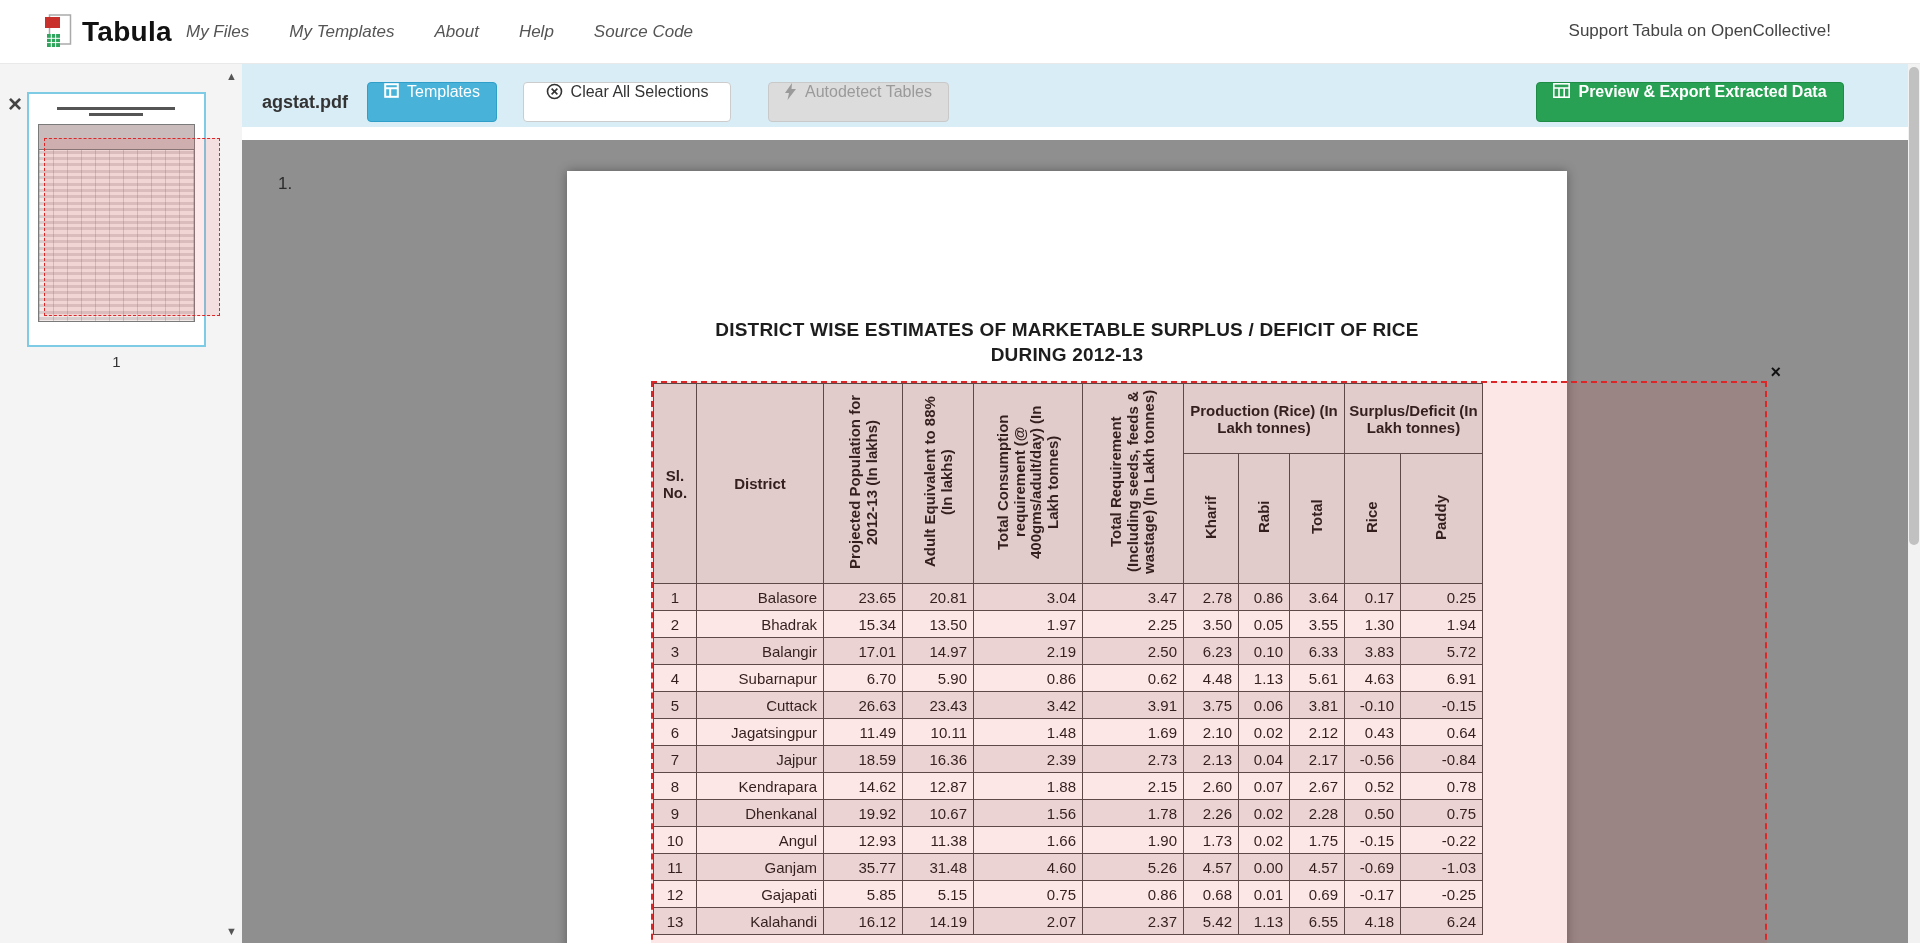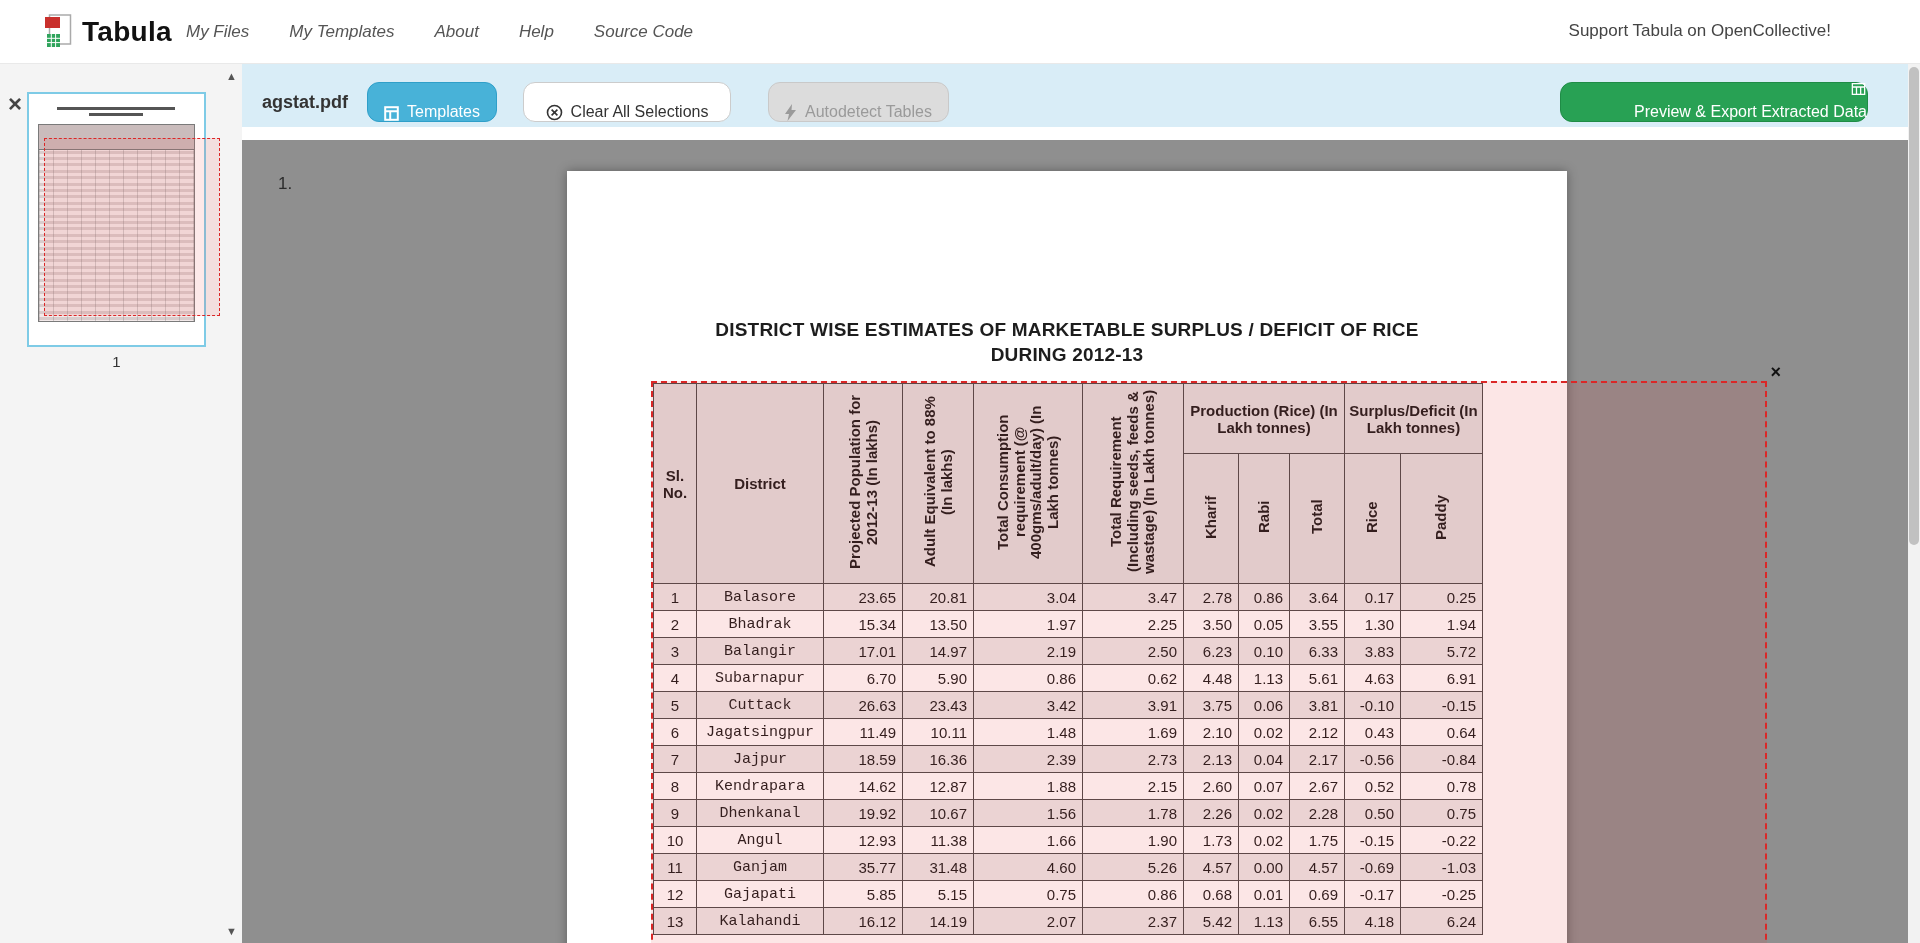--- a/index.html
+++ b/index.html
@@ -13,29 +13,29 @@
   .brand { display:flex; align-items:center; gap:10px; margin-left:44px; cursor:pointer; }
   .brand-name { font-size:28px; font-weight:bold; color:#111; letter-spacing:.3px; }
   .nav-items { display:flex; align-items:center; margin-left:14px; gap:40px;font-style:italic; }
   .nav-item { font-size:17px; color:#555; cursor:pointer; white-space:nowrap; }
   .support { position:absolute; right:89px; top:21px; font-size:17px; color:#444; cursor:pointer; }
 
   
   .toolbar { position:absolute; left:242px; top:64px; width:1678px; height:63px;
              background:var(--toolbar_bg,#d9edf7); z-index:10; }
   .filename { position:absolute; left:20px; top:28px; font-size:18px; font-weight:bold; color:#333; }
-  .btn { position:absolute; top:18px; height:40px; border-radius:12px; display:flex; align-items:flex-end;
+  .btn { position:absolute; top:18px; height:40px; border-radius:4px; display:flex; align-items:flex-start;
          justify-content:center; gap:8px; font-size:16px; cursor:pointer; border:1px solid transparent;
          font-family:inherit; white-space:nowrap; }
   .btn-templates { left:125px; width:130px; background:var(--templates_button_bg,#48b2d8);
                    border-color:#2f9fc9; color:#fff; }
   .btn-clear { left:281px; width:208px; background:#fff; border-color:#ccc; color:#333; }
   .btn-autodetect { left:526px; width:181px; background:#dcdcdc; border-color:#c9c9c9; color:#9a9a9a; cursor:default; }
-  .btn-export { right:52px; width:308px; background:var(--export_button_bg,#28a154);
-                border-color:#1f8c46; color:#fff; font-weight:normal;flex-direction:column; }
+  .btn-export { right:76px; width:308px; background:var(--export_button_bg,#28a154);
+                border-color:#1f8c46; color:#fff; font-weight:bold; }
 
   
   .sidebar { position:absolute; left:0; top:64px; width:242px; height:879px; background:#f4f4f4; z-index:9; }
   .sidebar-close { position:absolute; left:8px; top:28px; font-size:24px; font-weight:bold; color:#444;
                    cursor:pointer; line-height:1; }
   .scroll-up { position:absolute; right:5px; top:6px; font-size:11px; color:#555; cursor:pointer; }
   .scroll-down { position:absolute; right:5px; bottom:6px; font-size:11px; color:#555; cursor:pointer; }
   .thumb { position:absolute; left:27px; top:28px; width:179px; height:255px; background:#fff;
            border:2px solid var(--thumbnail_border,#7ecbe6); cursor:pointer; }
   .thumb-title-1 { position:absolute; left:28px; top:13px; width:118px; height:3px; background:#555; }
@@ -69,21 +69,21 @@
   .district-table thead th { font-weight:bold; background:#e2e0e0; padding:4px 1px; font-size:15px;
                              text-align:center; vertical-align:middle; line-height:17px; }
   .district-table td { height:27px; padding:0 6px; background:#fff; }
   .district-table tbody tr:nth-child(odd) td { background:#eceaea; }
   .pre { white-space:pre-line; }
   .rot { writing-mode:vertical-rl; transform:rotate(180deg); display:inline-block;
          line-height:16.5px; font-weight:bold; }
   .rot-tall { height:186px; }
   .rot-sub { height:118px; }
   .c-center { text-align:center; }
-  .c-left { text-align:center;font-family:Liberation Mono, monospace; }
+  .c-left { text-align:right; }
   .c-right { text-align:right; }
 
   
   .selection { position:absolute; left:409px; top:241px; width:1116px; height:780px;
                border:2px dashed var(--selection_red,#db2727); background:rgba(233,62,62,.13); z-index:5; }
   .selection-close { position:absolute; right:-16px; top:-20px; font-size:18px; font-weight:bold;
                      color:#111; cursor:pointer; line-height:1; }
 
   
   .scrollbar { position:absolute; right:0; top:64px; width:12px; height:879px; background:#f2f2f2; z-index:30; }

